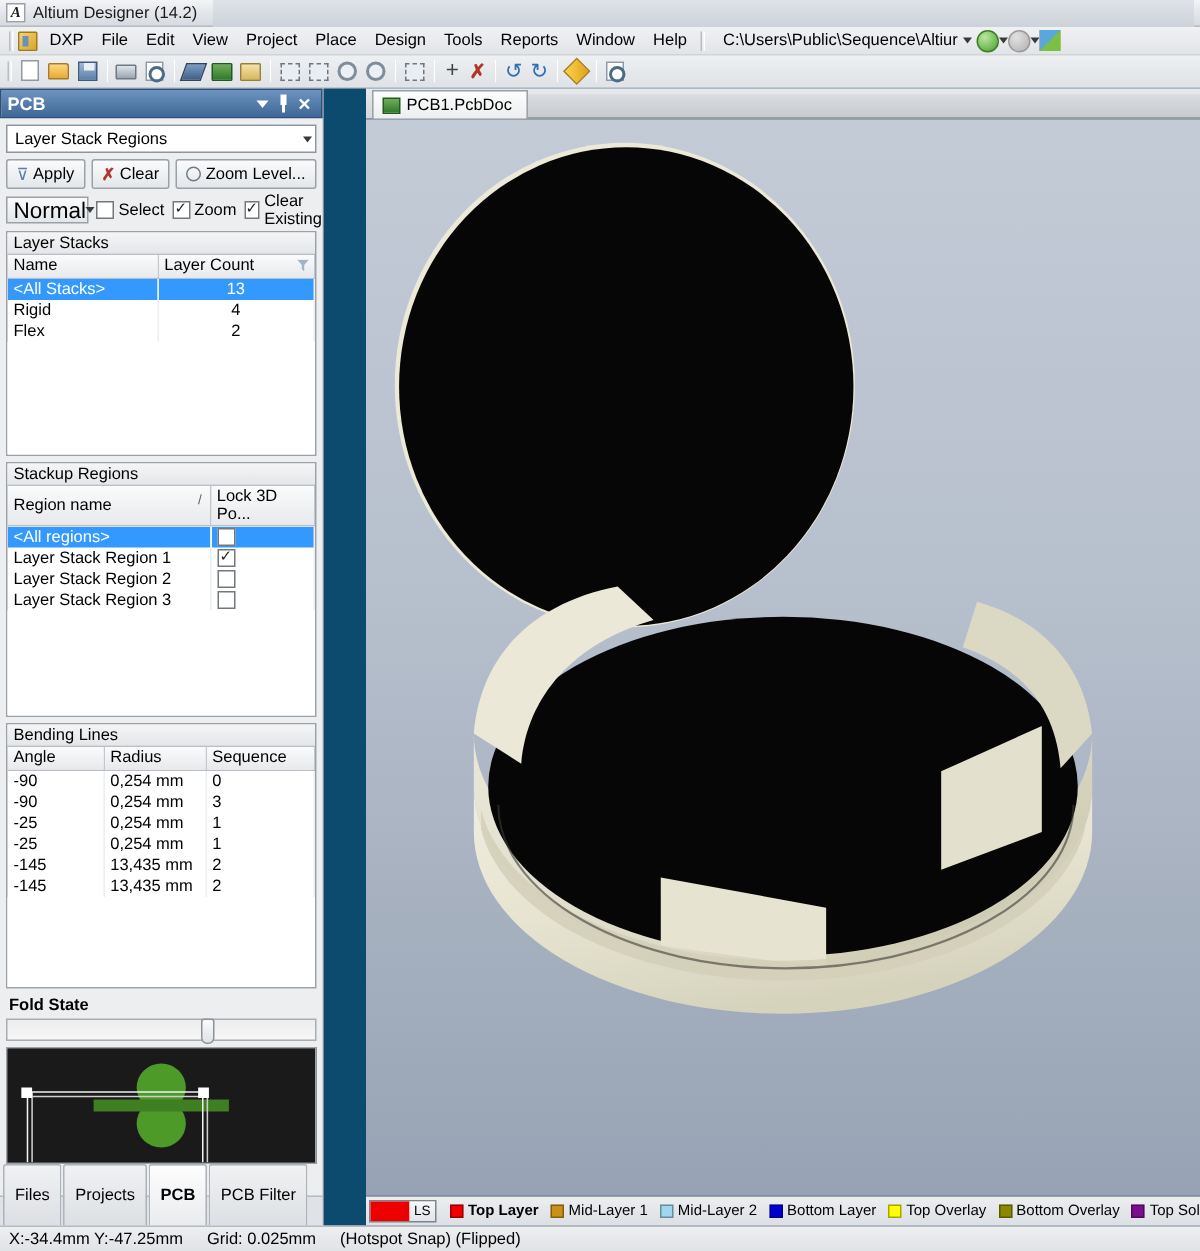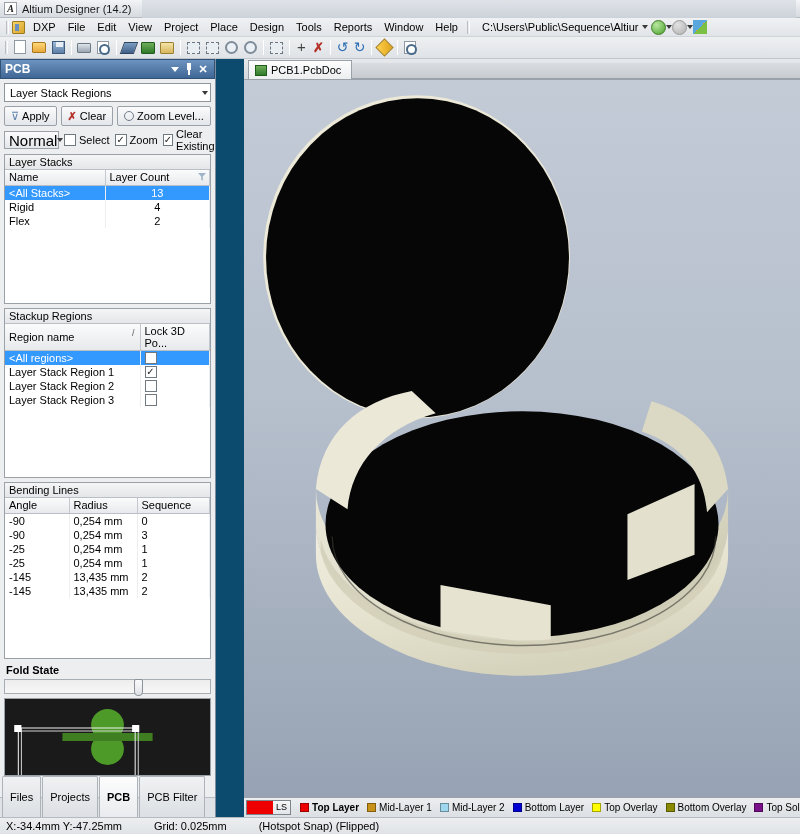--- a/index.html
+++ b/index.html
@@ -235,21 +235,21 @@
     border-top:1px solid #9aa1a8; padding:0 2px; overflow:hidden;
   }
   .lg-active { display:flex;align-items:center;border:1px solid #7d848b;margin-right:5px;height:15px; }
   .lg-active .sw{width:26px;height:13px;}
   .lg-active .lbl{font-size:9px;padding:0 3px;background:linear-gradient(to bottom,#f6f7f8,#e2e5e9);height:13px;line-height:13px;}
   .lg-item{display:flex;align-items:center;gap:3px;padding:0 4px;font-size:10px;white-space:nowrap;}
   .lg-item .sw{width:9px;height:9px;border:1px solid rgba(0,0,0,.35);}
   .lg-item.bold{font-weight:bold;}
 
   .statusbar {
-    height:17px;flex:0 0 17px;display:flex;align-items:center;gap:32px;
+    height:17px;flex:0 0 17px;display:flex;align-items:center;gap:16px;
     background:linear-gradient(to bottom,#eceef0,#e0e3e6);
     border-top:1px solid #b5bbc1; padding:0 6px; font-size:11px;
   }
 </style>
 </head>
 <body>
 
 <div class="app">
 
   <div class="titlebar">

